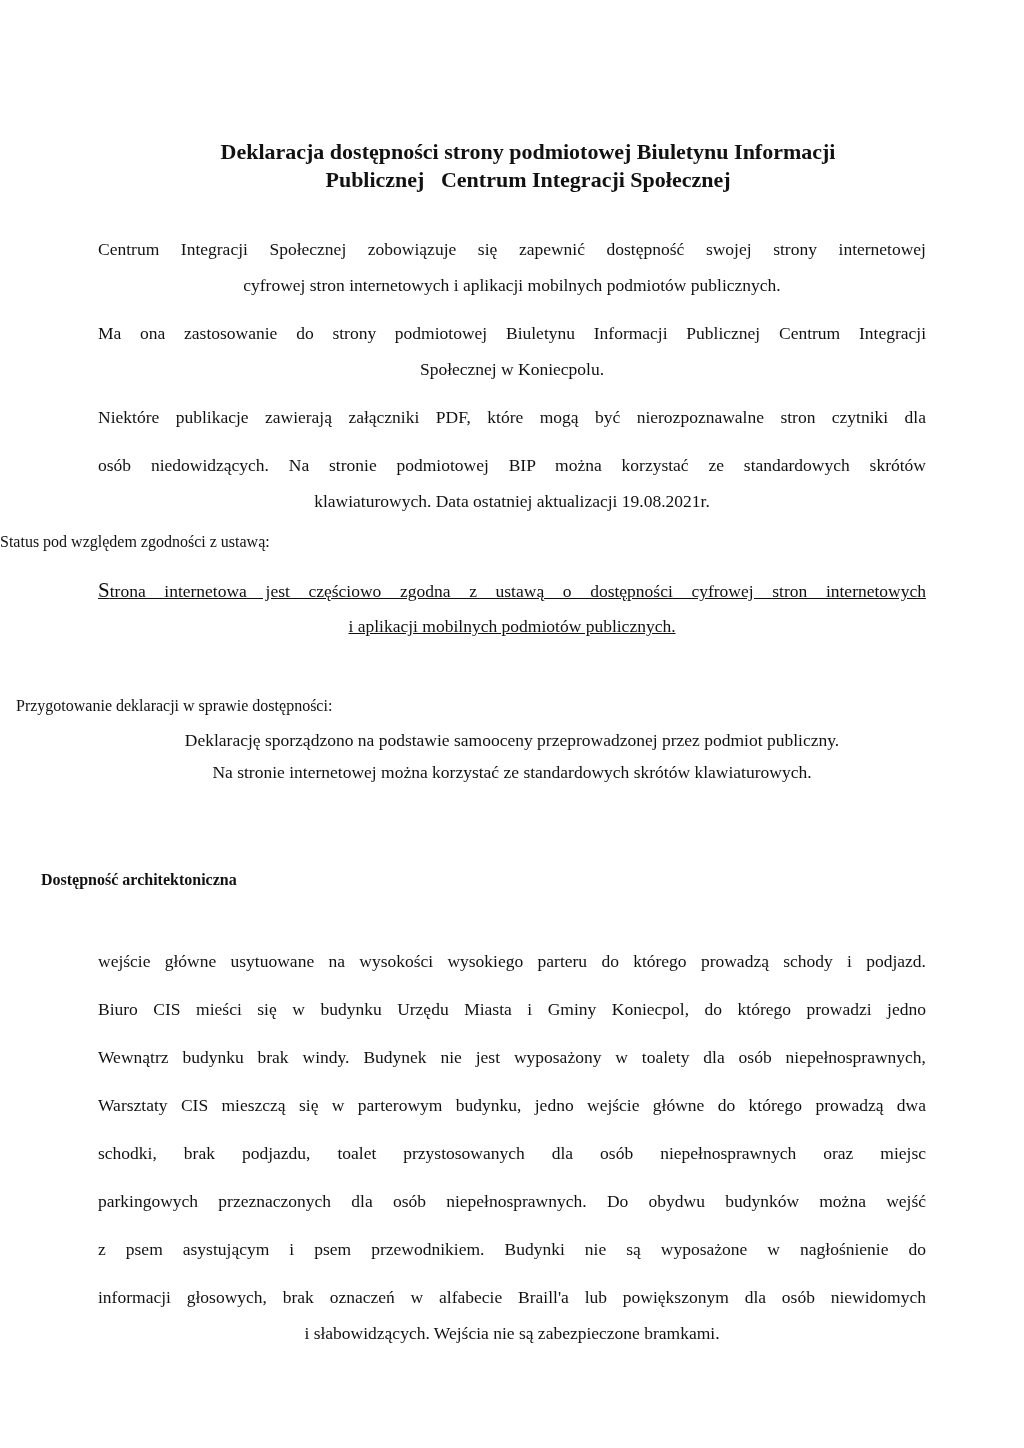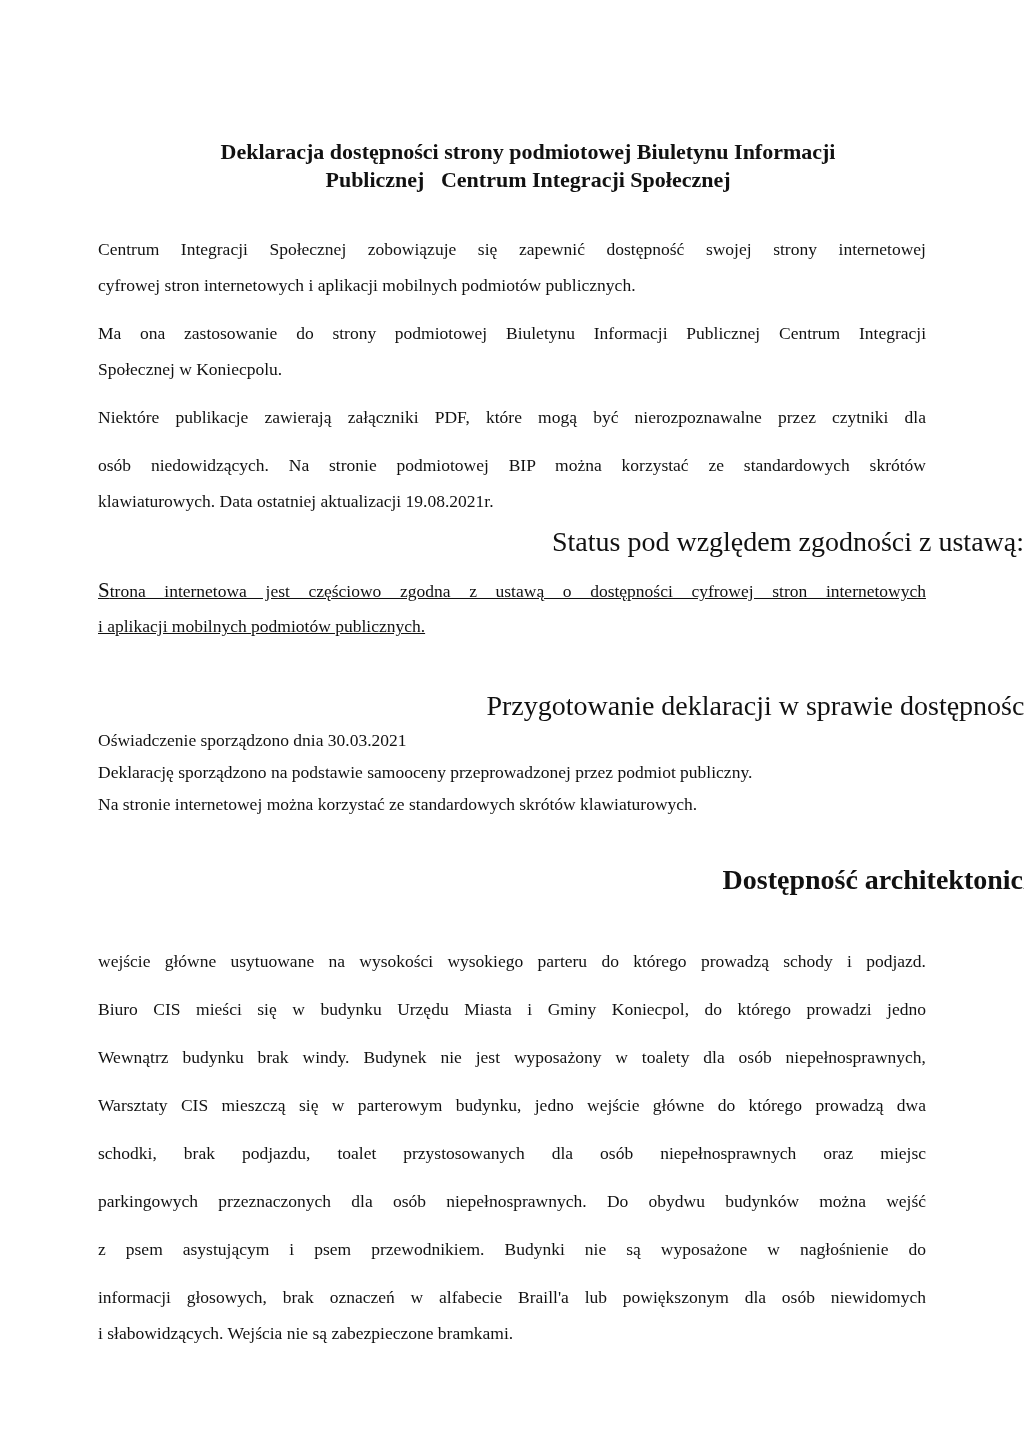--- a/index.html
+++ b/index.html
@@ -1,57 +1,56 @@
 <!DOCTYPE html>
 <html><head>
 <meta charset="utf-8">
 <style>
   html, body { margin: 0; padding: 0; background: #ffffff; }
   body { width: 1024px; height: 1448px; position: relative; overflow: hidden; font-family: "Liberation Serif", serif; color: #111111; }
   .page { position: absolute; left: 0; top: 0; width: 1024px; height: 1448px; }
   .title { position: absolute; left: 0; width: 1024px; text-align: center; font-weight: bold; font-size: 22px; line-height: 28px; top: 122px; }
   .title .tline { display: block; white-space: pre; }
-  .h2 { position: absolute; left: 0; width: 1024px; text-align: right; font-size: 28px; line-height: 28px; }
+  .h2 { position: absolute; left: 0; width: 1024px; text-align: left; font-size: 16px; line-height: 28px; }
   .h2.bold { font-weight: bold; }
   .para { position: absolute; left: 98px; width: 828px; font-size: 17.5px; }
-  .line { display: block; height: 36px; line-height: 36px; white-space: nowrap; }
+  .line { display: block; height: 36px; line-height: 36px; white-space: nowrap; text-align: center; }
   .line.j { text-align: justify; text-align-last: justify; margin-top: 12px; }
   .big { font-size: 21px; }
 </style>
 </head>
 <body>
 
 <div class="page">
 
   <h1 class="title" style="margin:16px;">
     <span class="tline">Deklaracja dostępności strony podmiotowej Biuletynu Informacji</span>
     <span class="tline">Publicznej   Centrum Integracji Społecznej</span>
   </h1>
 
   <div class="para" style="top:219px;">
     <span class="line j">Centrum Integracji Społecznej zobowiązuje się zapewnić dostępność swojej strony internetowej</span>
     <span class="line">cyfrowej stron internetowych i aplikacji mobilnych podmiotów publicznych.</span>
     <span class="line j">Ma ona zastosowanie do strony podmiotowej Biuletynu Informacji Publicznej Centrum Integracji</span>
     <span class="line">Społecznej w Koniecpolu.</span>
-    <span class="line j">Niektóre publikacje zawierają załączniki PDF, które mogą być nierozpoznawalne przez czytniki dla</span>
+    <span class="line j">Niektóre publikacje zawierają załączniki PDF, które mogą być nierozpoznawalne stron czytniki dla</span>
     <span class="line j">osób niedowidzących. Na stronie podmiotowej BIP można korzystać ze standardowych skrótów</span>
     <span class="line">klawiaturowych. Data ostatniej aktualizacji 19.08.2021r.</span>
   </div>
 
   <h2 class="h2" style="top:528px; margin:0; font-weight:normal;">Status pod względem zgodności z ustawą:</h2>
 
   <div class="para" style="top:560px;text-decoration:underline;">
     <span class="line j"><span class="big">S</span><span>trona internetowa jest częściowo zgodna z ustawą o dostępności cyfrowej stron internetowych</span></span>
     <span class="line">i aplikacji mobilnych podmiotów publicznych.</span>
   </div>
 
   <h2 class="h2" style="top:676px; margin:16px; font-weight:normal;">Przygotowanie deklaracji w sprawie dostępności:</h2>
 
   <div class="para" style="top:724px;">
-    <span class="line" style="height:32px; line-height:32px;">Oświadczenie sporządzono dnia 30.03.2021</span>
     <span class="line" style="height:32px; line-height:32px;">Deklarację sporządzono na podstawie samooceny przeprowadzonej przez podmiot publiczny.</span>
     <span class="line" style="height:32px; line-height:32px;">Na stronie internetowej można korzystać ze standardowych skrótów klawiaturowych.</span>
   </div>
 
   <h2 class="h2 bold" style="top:866px; margin:0;padding-left:41px;">Dostępność architektoniczna</h2>
 
   <div class="para" style="top:931px;">
     <span class="line j">wejście główne usytuowane na wysokości wysokiego parteru do którego prowadzą schody i podjazd.</span>
     <span class="line j">Biuro CIS mieści się w budynku Urzędu Miasta i Gminy Koniecpol, do którego prowadzi jedno</span>
     <span class="line j">Wewnątrz budynku brak windy. Budynek nie jest wyposażony w toalety dla osób niepełnosprawnych,</span>

